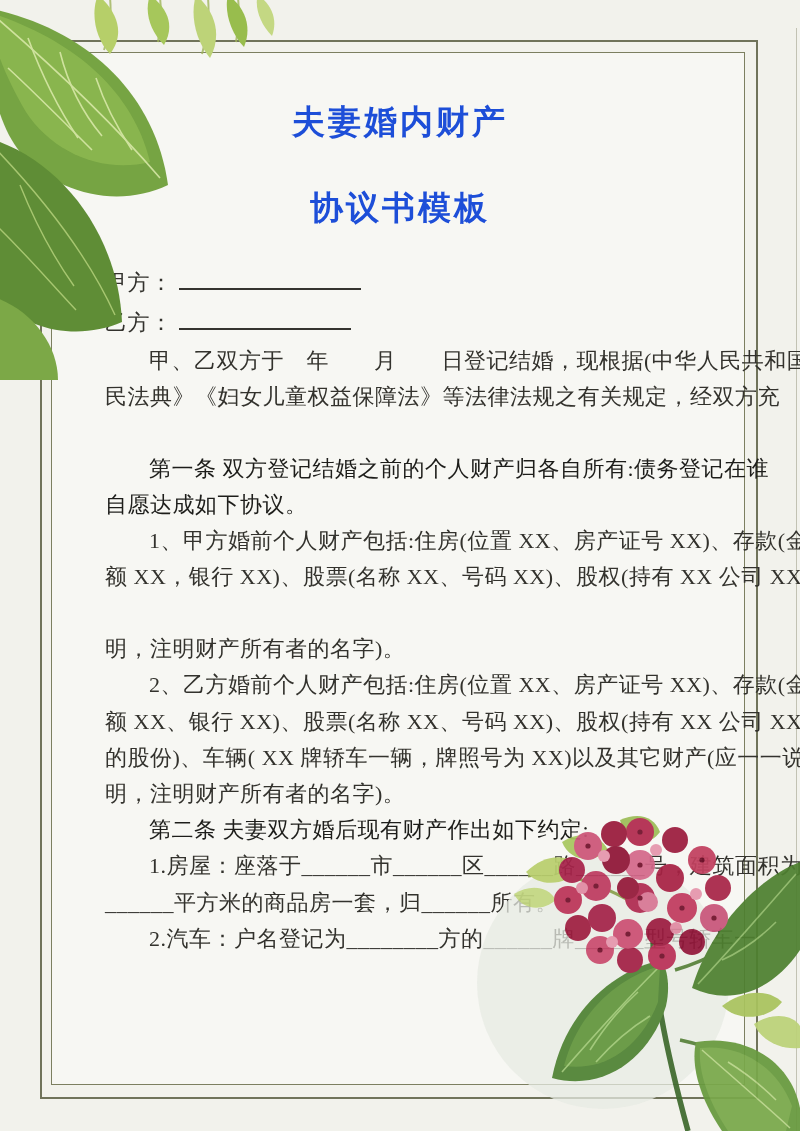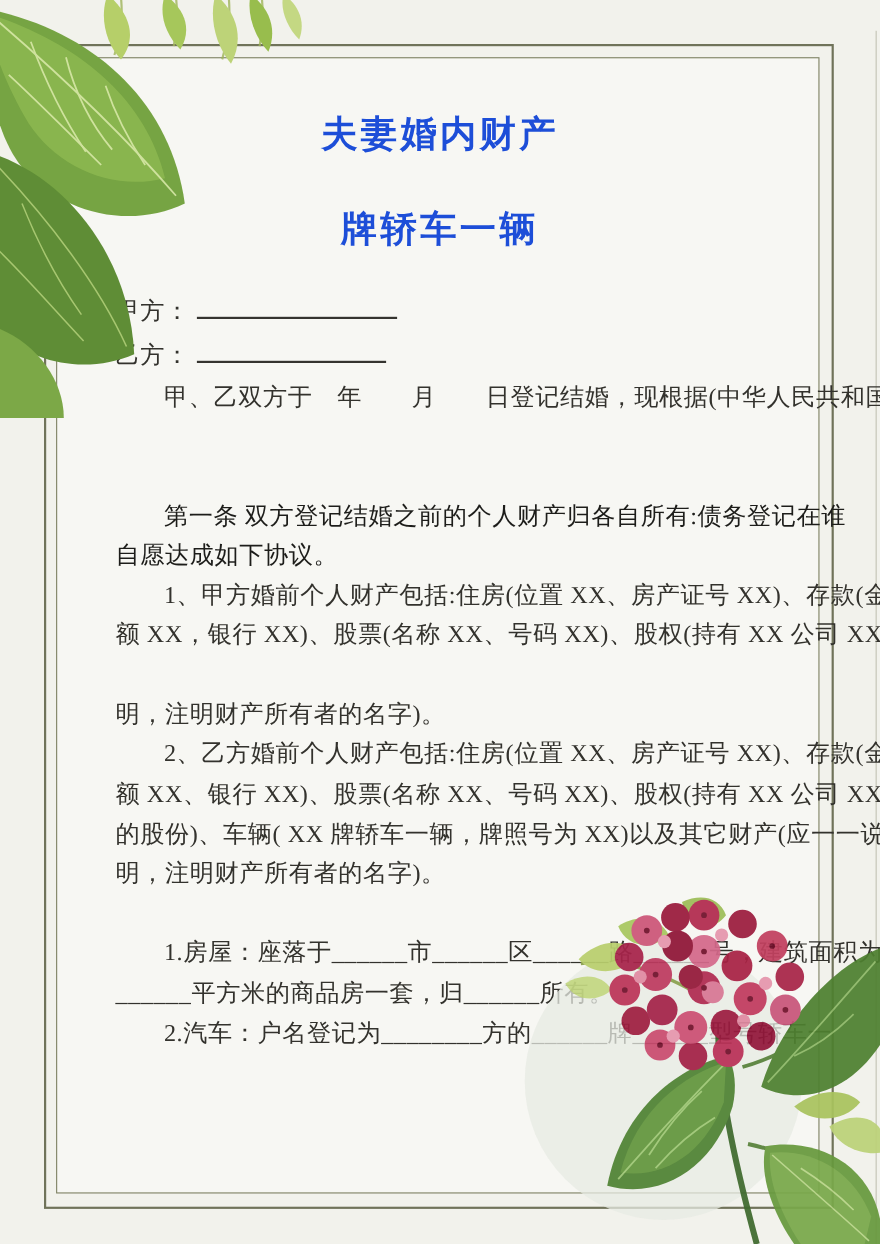--- a/index.html
+++ b/index.html
@@ -34,43 +34,45 @@
 </head>
 <body>
 
 <div class="canvas">
 
   <div class="frame-outer"></div>
   <div class="frame-inner"></div>
   <div class="edge-line"></div>
 
   <div class="title title1">夫妻婚内财产</div>
-  <div class="title title2">牌轿车一辆</div>
+  <div class="title title2">协议书模板</div>
 
   <div class="ln" style="top:268px">
     <span>甲方：</span><span class="blank blank-a"></span>
   </div>
   <div class="ln" style="top:308px">
     <span>乙方：</span><span class="blank blank-b"></span>
   </div>
 
   <div class="ln indent" style="top:346px">甲、乙双方于　年　　月　　日登记结婚，现根据(中华人民共和国</div>
+  <div class="ln" style="top:382px">民法典》《妇女儿童权益保障法》等法律法规之有关规定，经双方充</div>
 
   <div class="ln indent bold" style="top:454px">第一条  双方登记结婚之前的个人财产归各自所有:债务登记在谁</div>
   <div class="ln bold" style="top:490px">自愿达成如下协议。</div>
 
   <div class="ln indent" style="top:526px">1、甲方婚前个人财产包括:住房(位置 XX、房产证号 XX)、存款(金</div>
   <div class="ln" style="top:562px">额 XX，银行 XX)、股票(名称 XX、号码 XX)、股权(持有 XX 公司 XX%</div>
   <div class="ln" style="top:634px">明，注明财产所有者的名字)。</div>
 
   <div class="ln indent" style="top:670px">2、乙方婚前个人财产包括:住房(位置 XX、房产证号 XX)、存款(金</div>
   <div class="ln" style="top:707px">额 XX、银行 XX)、股票(名称 XX、号码 XX)、股权(持有 XX 公司 XX%</div>
   <div class="ln" style="top:743px">的股份)、车辆( XX 牌轿车一辆，牌照号为 XX)以及其它财产(应一一说</div>
   <div class="ln" style="top:779px">明，注明财产所有者的名字)。</div>
 
+  <div class="ln indent bold" style="top:815px">第二条  夫妻双方婚后现有财产作出如下约定:</div>
 
   <div class="ln indent" style="top:851px">1.房屋：座落于______市______区______路______号，建筑面积为</div>
   <div class="ln" style="top:888px">______平方米的商品房一套，归______所有。</div>
   <div class="ln indent" style="top:924px">2.汽车：户名登记为________方的______牌______型号轿车一</div>
 
   <svg class="deco deco-topleft" width="360" height="380" viewBox="0 0 360 380">
     <g>
       <path d="M-12,8 C85,28 155,92 168,185 C120,208 58,196 20,152 C-6,120 -16,58 -12,8 Z" fill="#76a443"></path>
       <path d="M-12,12 C70,38 132,88 150,162 C102,174 52,152 26,112 C8,82 -8,45 -12,12 Z" fill="#93bf55" opacity=".65"></path>
       <g stroke="#dcebac" stroke-width="1.6" fill="none" opacity=".85">

